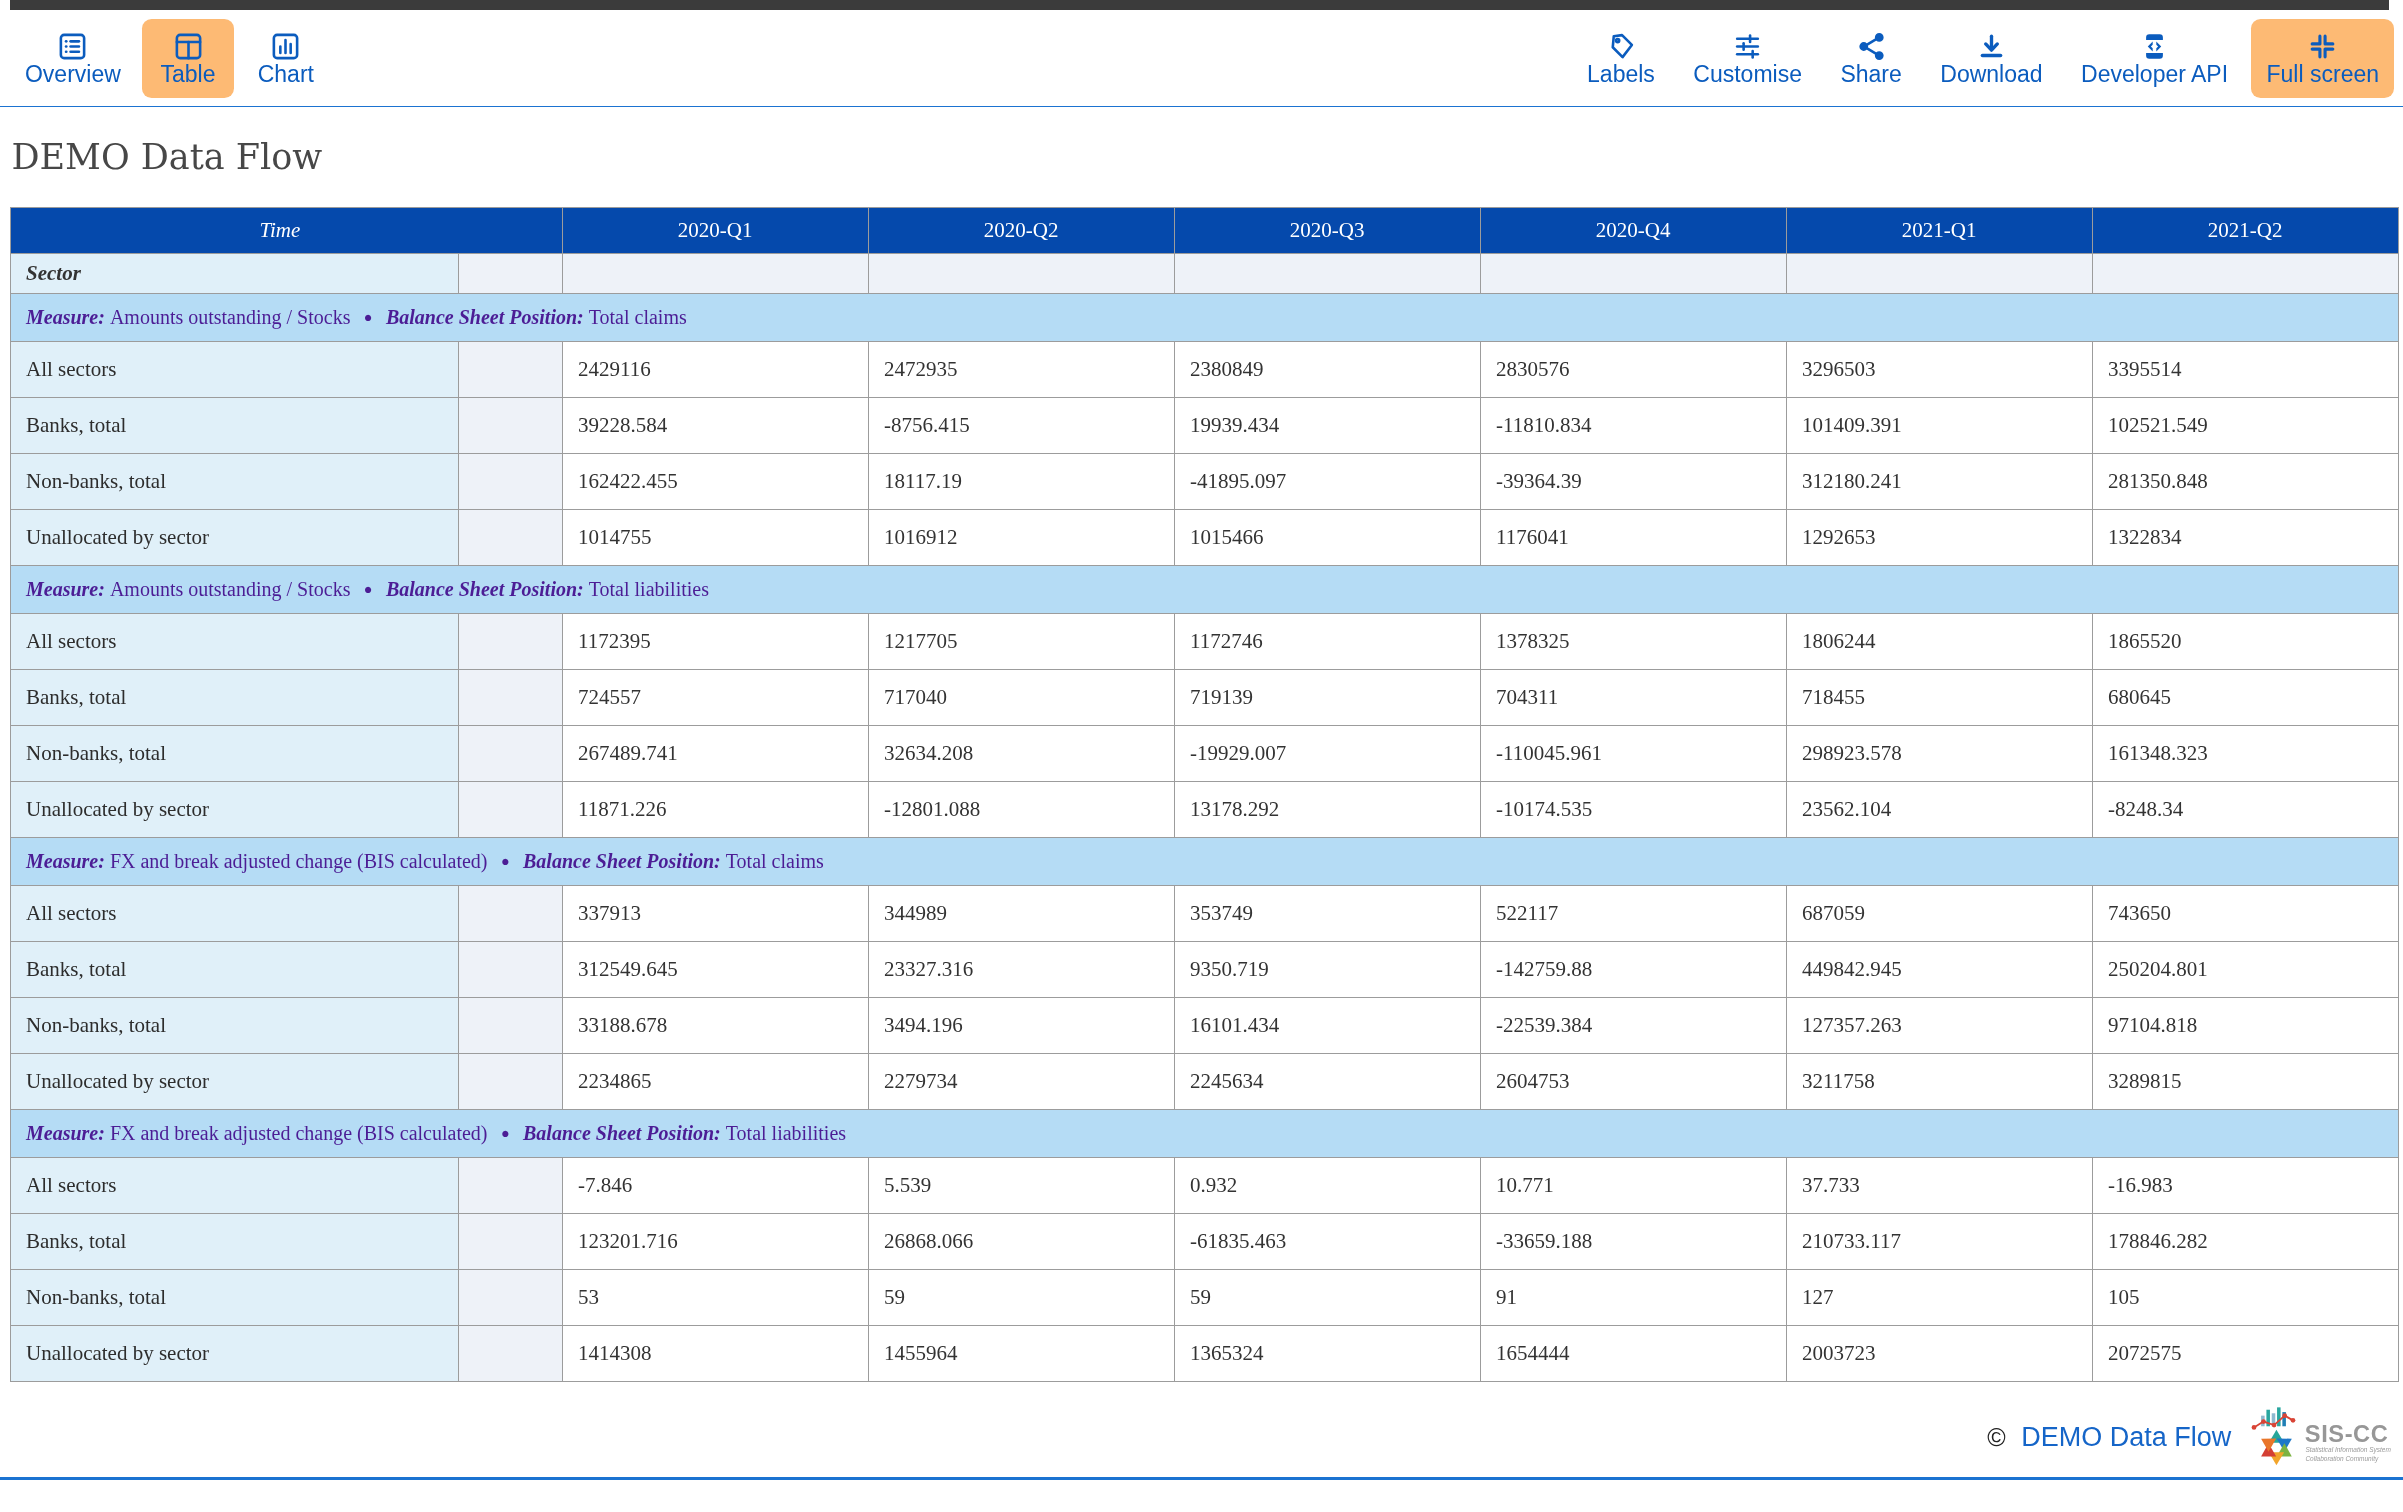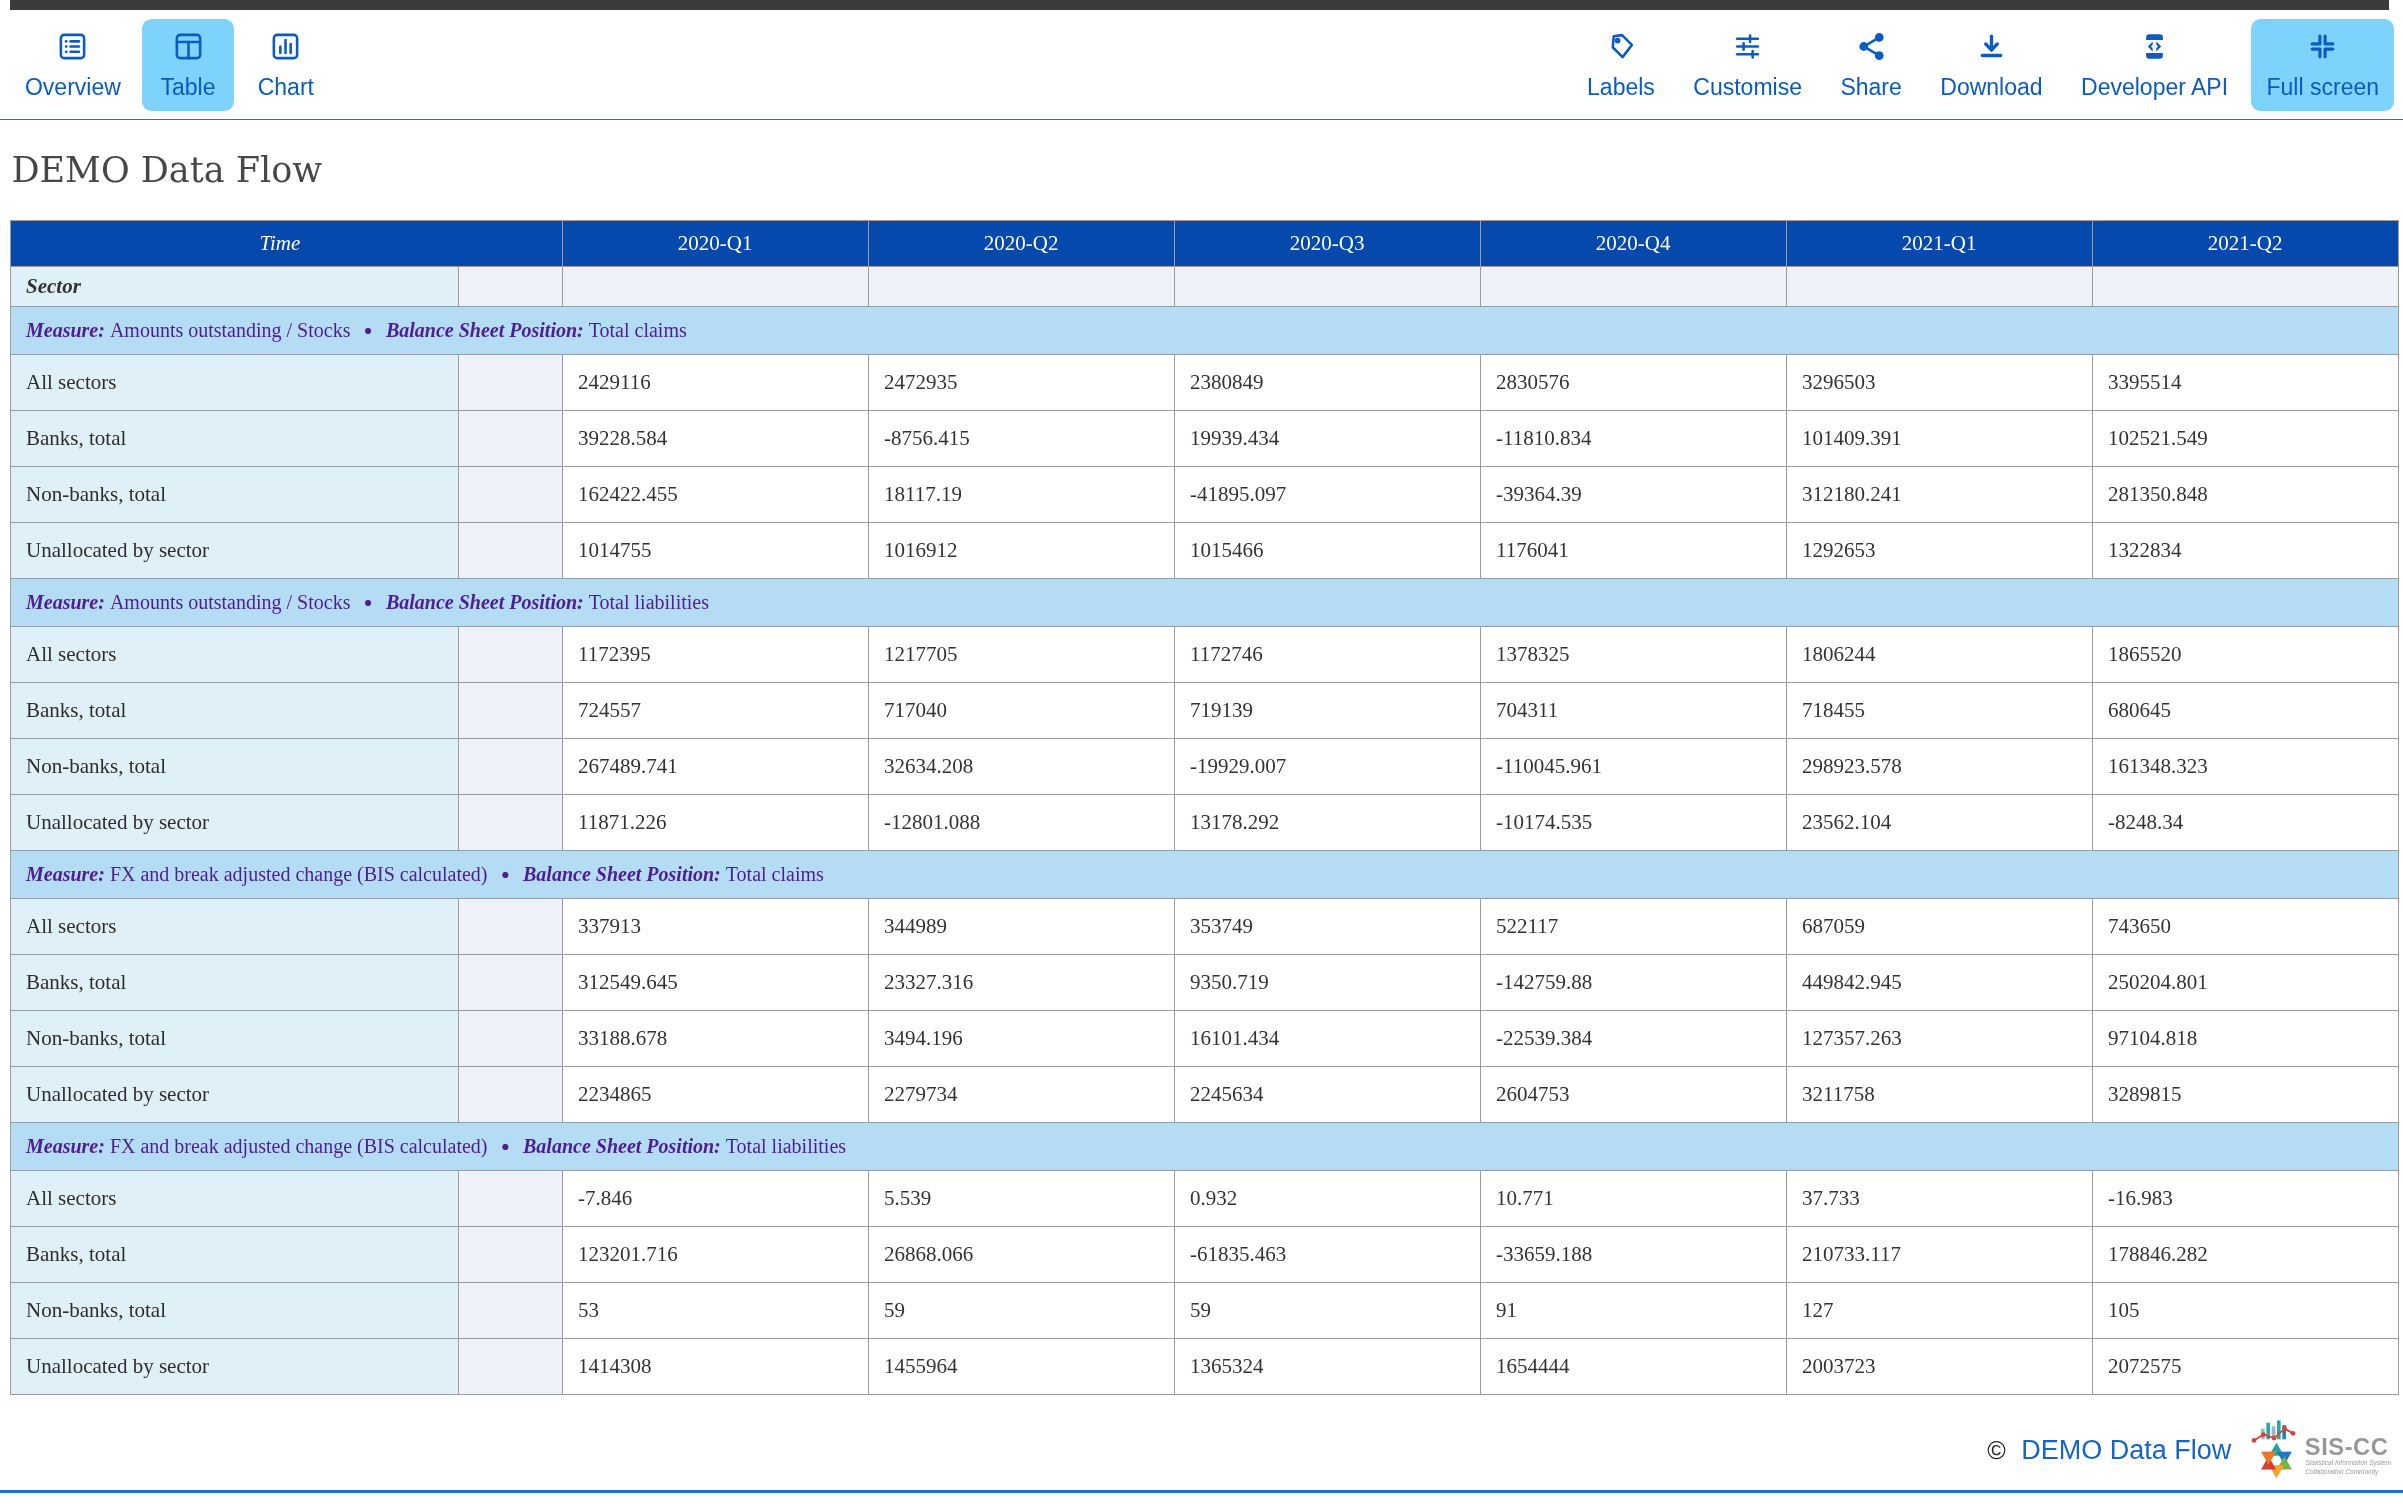--- a/index.html
+++ b/index.html
@@ -23,25 +23,25 @@
   .top-dark-bar{height:9.6px;margin:0 15.4px 0 9.6px;background:#3b3b3b;}
   
   .toolbar{
     display:flex;justify-content:space-between;align-items:flex-start;
     padding:9.6px 5.8px 7.7px 5.8px;border-bottom:1.9px solid var(--accent-line);
   }
   .toolbar-group{display:flex;align-items:flex-start;}
   .toolbar-group.left{gap:5.8px;margin-left:3.8px;}
   .toolbar-group.right{gap:7.7px;margin-right:3.8px;}
   .toolbar-btn{
-    display:flex;flex-direction:column;align-items:center;gap:13px;
+    display:flex;flex-direction:column;align-items:center;gap:0;
     color:var(--toolbar-blue);padding:11.5px 15.4px 11.5px 15.4px;border-radius:9.6px;
     cursor:pointer;min-width:92px;
   }
-  .toolbar-btn.active{background:#7dd3fc;}
+  .toolbar-btn.active{background:#fdba74;}
   .toolbar-btn .icon{width:31px;height:31px;display:block;}
   .toolbar-btn .icon svg{width:31px;height:31px;display:block;}
   .toolbar-btn .lbl{font-size:23px;line-height:25px;white-space:nowrap;}
   
   .page-title{
     font-family:"DejaVu Serif",serif;font-weight:500;color:var(--title-gray);
     font-size:35px;margin:29px 0 29px 11.5px;line-height:42px;
   }
   
   table.data-table{

